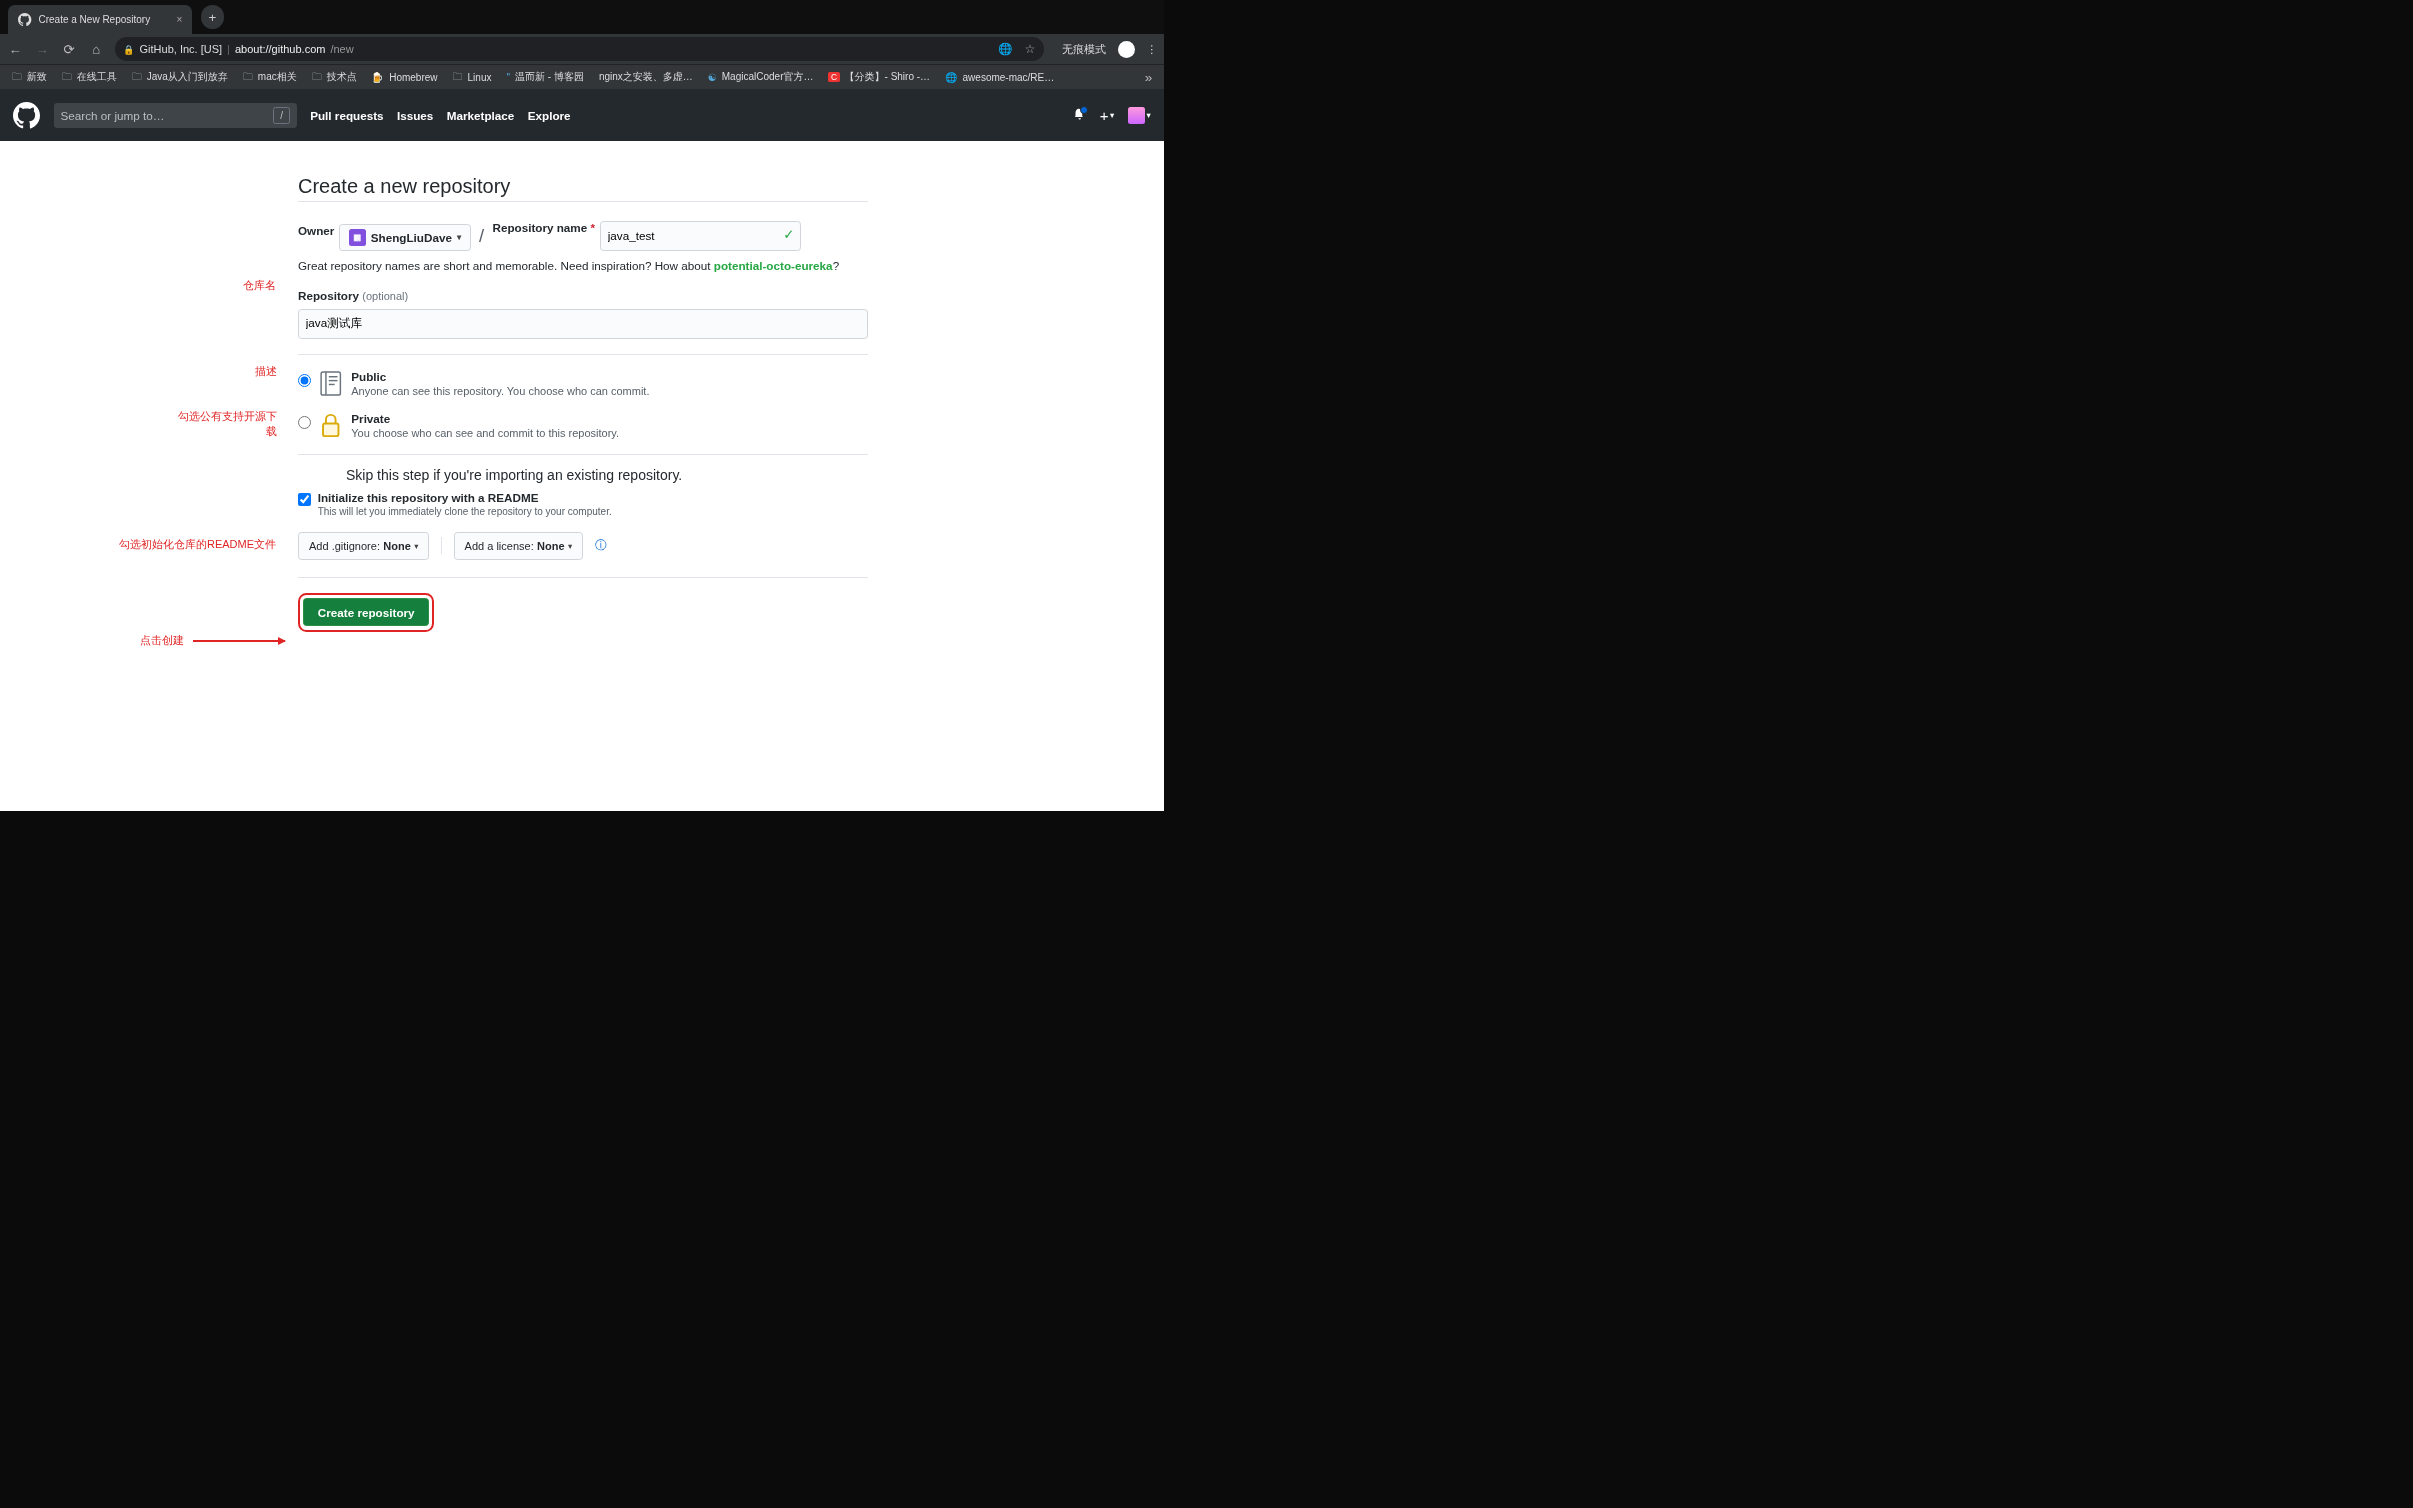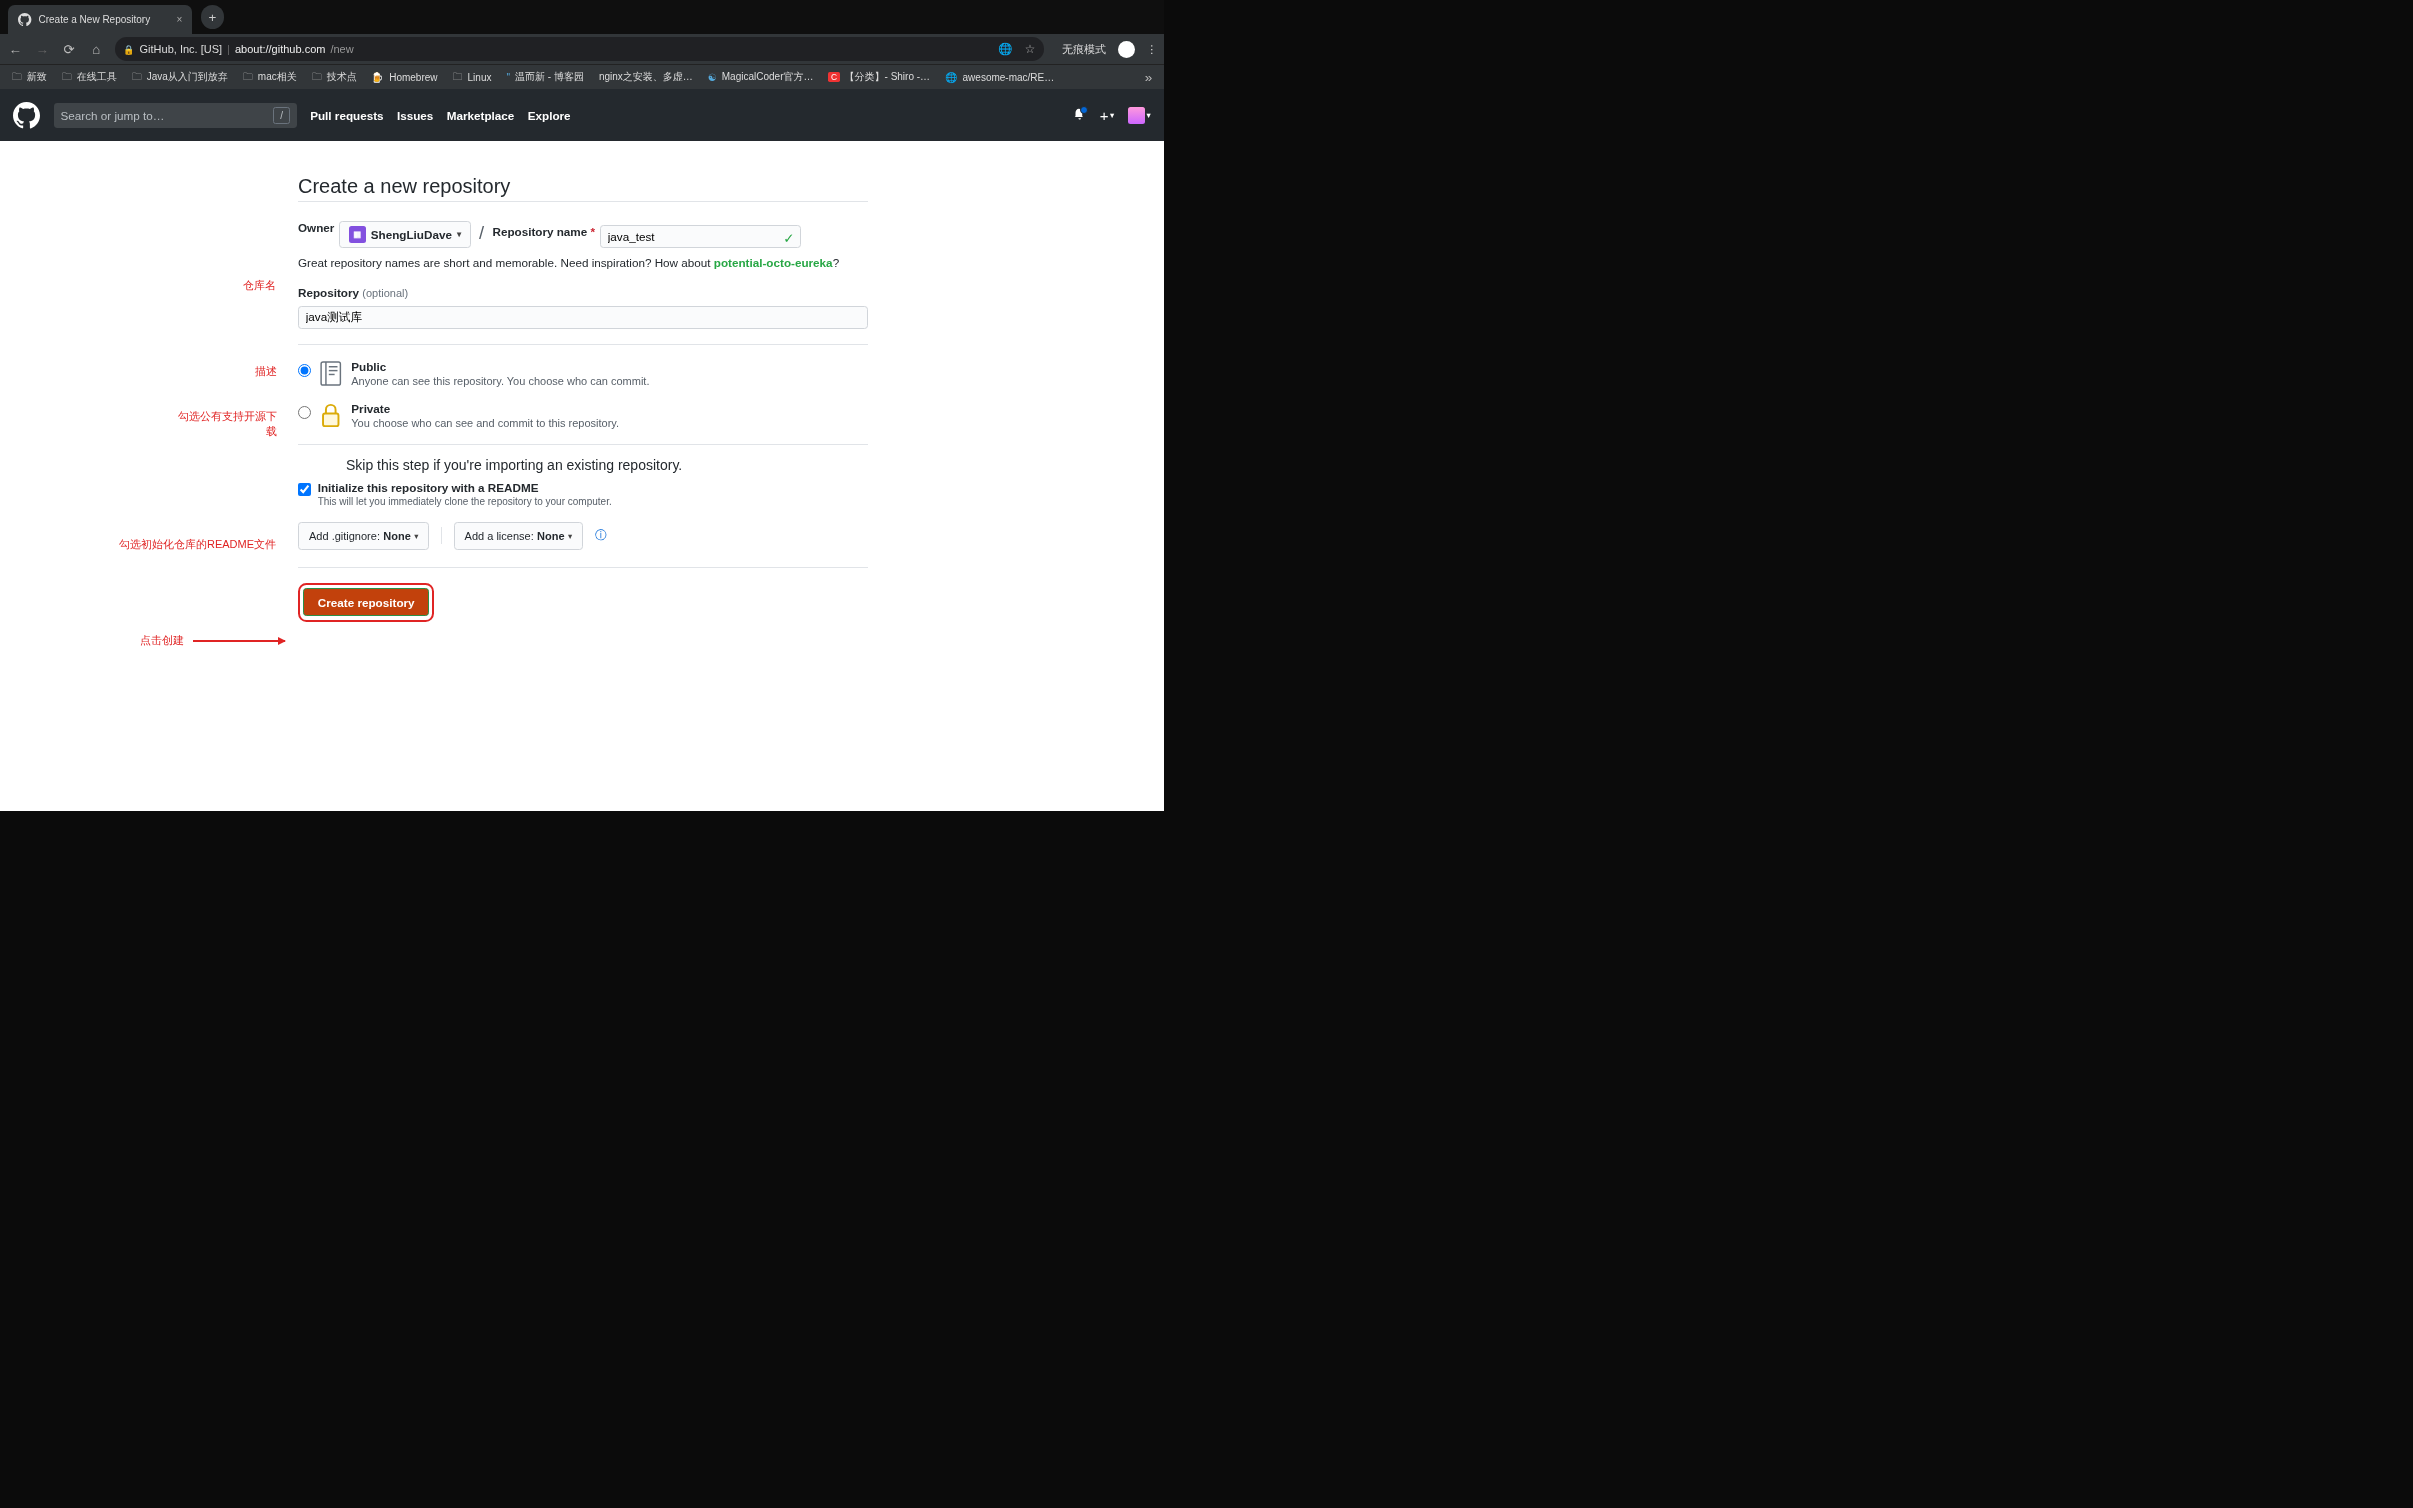--- a/index.html
+++ b/index.html
@@ -48,21 +48,21 @@
 hr.sep { border: none; border-top: 0.8px solid #e1e4e8; margin: 0; }
 
 .field-row { display: flex; align-items: flex-end; gap: 6.7px; margin-top: 18.4px; }
 .field-col { display: flex; flex-direction: row; gap: 5px; }
 label.fld { font-weight: 600; font-size: 11.7px; }
 .req { color: #cb2431; }
 .owner-select { display: flex; align-items: center; gap: 5px; background: #fafbfc; border: 0.8px solid #d1d5da; border-radius: 3.4px; padding: 5px 8.4px; font-size: 11.7px; font-weight: 600; height: 27px; }
 .owner-avatar { width: 17px; height: 17px; background: #8250df; border-radius: 2.5px; display:flex; align-items:center; justify-content:center; color:#fff; font-size:8.4px; }
 .caret { font-size: 8.4px; color: #444; }
 .slash { font-size: 18.4px; color: #586069; padding: 0 1.7px 3.4px; }
-.text-input { border: 0.8px solid #d1d5da; border-radius: 3.4px; padding: 5px 6.7px; font-size: 11.7px; height: 23px; background: #fafbfc; }
+.text-input { border: 0.8px solid #d1d5da; border-radius: 3.4px; padding: 5px 6.7px; font-size: 11.7px; height: 30px; background: #fafbfc; }
 .repo-name-wrap { position: relative; }
 .repo-name-wrap .text-input { width: 201px; }
 .check-icon { position: absolute; right: 6.7px; top: 5.9px; color: #28a745; font-size: 13.4px; }
 .hint { margin-top: 8.4px; font-size: 11.7px; }
 .hint .sugg { color: #28a745; font-weight: 600; }
 
 .desc-block { margin-top: 17px; }
 .desc-block label { font-weight: 600; }
 .optional { color: #6a737d; font-weight: 400; font-size: 11px; }
 .desc-input { width: 100%; margin-top: 6.7px; }
@@ -79,21 +79,21 @@
 .chk-text strong { font-size: 11.7px; }
 .chk-text .rdesc { color: #586069; font-size: 10px; margin-top: 1.7px; }
 
 .select-row { display: flex; gap: 11.7px; margin-top: 15px; align-items: center; }
 .btn-select { background: #fafbfc; border: 0.8px solid #d1d5da; border-radius: 3.4px; padding: 7px 10px; font-size: 11px; display: flex; align-items: center; gap: 3.4px; }
 .btn-select b { font-weight: 600; }
 .vsep { width: 0.8px; height: 17px; background: #e1e4e8; }
 .info-icon { color: #0366d6; font-size: 11.7px; }
 
 .sep2 { border: none; border-top: 0.8px solid #e1e4e8; margin: 17px 0 15px; }
-.btn-create { background: #c2410c; color: #fff; border: 0.8px solid #2a8f47; border-radius: 3.4px; padding: 6.7px 13.4px; font-size: 11.7px; font-weight: 600; }
+.btn-create { background: #15803d; color: #fff; border: 0.8px solid #2a8f47; border-radius: 3.4px; padding: 6.7px 13.4px; font-size: 11.7px; font-weight: 600; }
 .highlight-box { border: 2.5px solid #e02424; border-radius: 8.4px; padding: 3.4px; display: inline-block; }
 
 
 .annot { position: absolute; color: #e02424; font-size: 11px; text-align: right; }
 .arrow-line { position: absolute; height: 1.7px; background: #e02424; }
 .arrow-line::after { content: ''; position: absolute; right: -0.8px; top: -3.4px; border-left: 8.4px solid #e02424; border-top: 4.2px solid transparent; border-bottom: 4.2px solid transparent; }
 </style>
 </head>
 <body>
 

